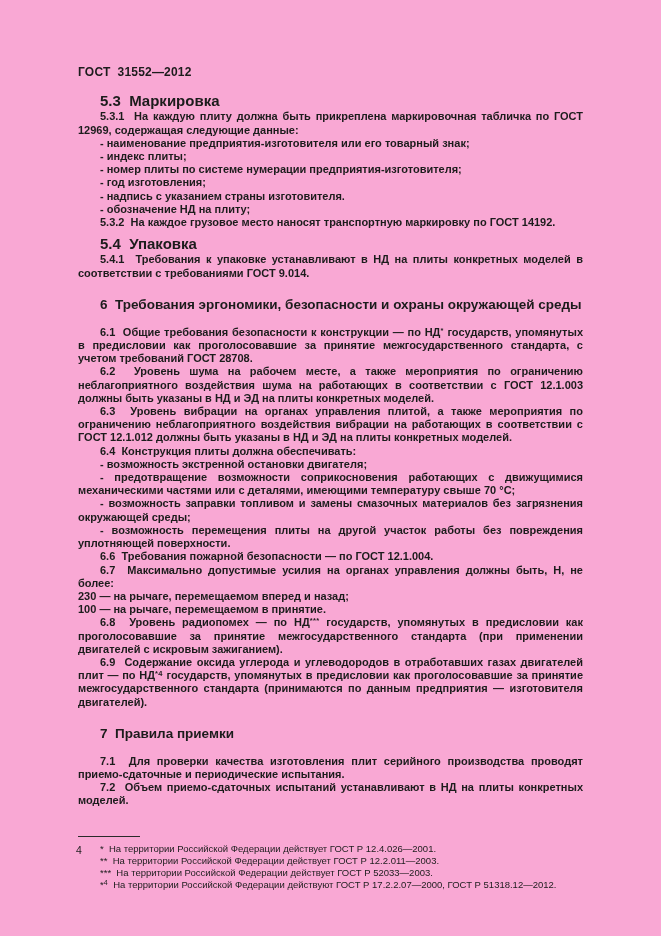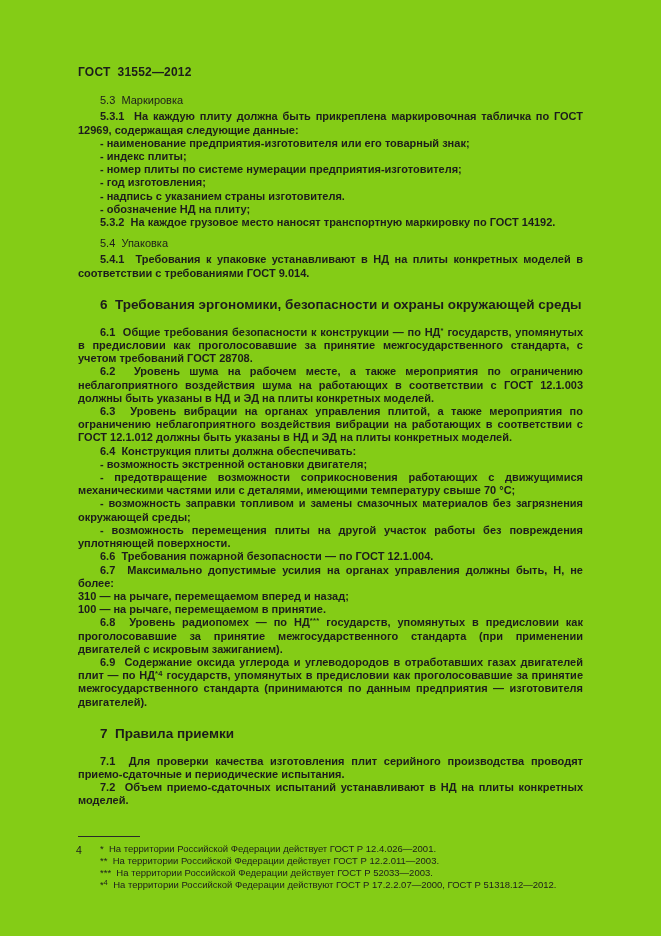--- a/index.html
+++ b/index.html
@@ -1,37 +1,37 @@
 <!DOCTYPE html>
 <html lang="ru"><head>
 <meta charset="utf-8">
 <style>
   html, body { margin: 0; padding: 0; background: #ffffff; }
   .page {
     position: relative;
     width: 661px;
     height: 936px;
     box-sizing: border-box;
-    background: #84cc16;
+    background: #f9a8d4;
     padding: 66px 78px 8px 78px;
     font-family: "Liberation Sans", sans-serif;
     font-size: 11px;
     line-height: 13.2px;
     color: #1c1c1c;
     overflow: hidden;
   }
   .doc-number {
     font-weight: bold;
     font-size: 12px;
     letter-spacing: 0.2px;
     margin: 0;
   }
   .sub {
-    font-size: 11px;
-    font-weight: normal;
+    font-size: 15px;
+    font-weight: bold;
     margin: 8px 0 3px 0;
     text-indent: 22px;
   }
   .sub--first { margin-top: 15px; }
   .big {
     font-size: 13.5px;
     font-weight: bold;
     line-height: 17px;
     margin: 16px 0 13px 0;
     text-indent: 22px;
@@ -99,21 +99,21 @@
   <p class="para"><span>6.1&nbsp;&nbsp;Общие требования безопасности к конструкции — по НД</span><sup class="sup">*</sup><span> государств, упомянутых в предисловии как проголосовавшие за принятие межгосударственного стандарта, с учетом требований ГОСТ 28708.</span></p>
   <p class="para">6.2&nbsp;&nbsp;Уровень шума на рабочем месте, а также мероприятия по ограничению неблагоприятного воздействия шума на работающих в соответствии с ГОСТ 12.1.003 должны быть указаны в НД и ЭД на плиты конкретных моделей.</p>
   <p class="para">6.3&nbsp;&nbsp;Уровень вибрации на органах управления плитой, а также мероприятия по ограничению неблагоприятного воздействия вибрации на работающих в соответствии с ГОСТ 12.1.012 должны быть указаны в НД и ЭД на плиты конкретных моделей.</p>
   <p class="para">6.4&nbsp;&nbsp;Конструкция плиты должна обеспечивать:</p>
   <p class="para">-&nbsp;возможность экстренной остановки двигателя;</p>
   <p class="para">-&nbsp;предотвращение возможности соприкосновения работающих с движущимися механическими частями или с деталями, имеющими температуру свыше 70 °С;</p>
   <p class="para">-&nbsp;возможность заправки топливом и замены смазочных материалов без загрязнения окружающей среды;</p>
   <p class="para">-&nbsp;возможность перемещения плиты на другой участок работы без повреждения уплотняющей поверхности.</p>
   <p class="para">6.6&nbsp;&nbsp;Требования пожарной безопасности — по ГОСТ 12.1.004.</p>
   <p class="para">6.7&nbsp;&nbsp;Максимально допустимые усилия на органах управления должны быть, Н, не более:</p>
-  <p class="para noind">310 — на рычаге, перемещаемом вперед и назад;</p>
+  <p class="para noind">230 — на рычаге, перемещаемом вперед и назад;</p>
   <p class="para noind">100 — на рычаге, перемещаемом в принятие.</p>
   <p class="para"><span>6.8&nbsp;&nbsp;Уровень радиопомех — по НД</span><sup class="sup">***</sup><span> государств, упомянутых в предисловии как проголосовавшие за принятие межгосударственного стандарта (при применении двигателей с искровым зажиганием).</span></p>
   <p class="para"><span>6.9&nbsp;&nbsp;Содержание оксида углерода и углеводородов в отработавших газах двигателей плит — по НД</span><sup class="sup">*4</sup><span> государств, упомянутых в предисловии как проголосовавшие за принятие межгосударственного стандарта (принимаются по данным предприятия — изготовителя двигателей).</span></p>
 
   <h2 class="big">7&nbsp;&nbsp;Правила приемки</h2>
   <p class="para">7.1&nbsp;&nbsp;Для проверки качества изготовления плит серийного производства проводят приемо-сдаточные и периодические испытания.</p>
   <p class="para">7.2&nbsp;&nbsp;Объем приемо-сдаточных испытаний устанавливают в НД на плиты конкретных моделей.</p>
 
   <div class="footnotes">
     <div class="fn-rule"></div>

